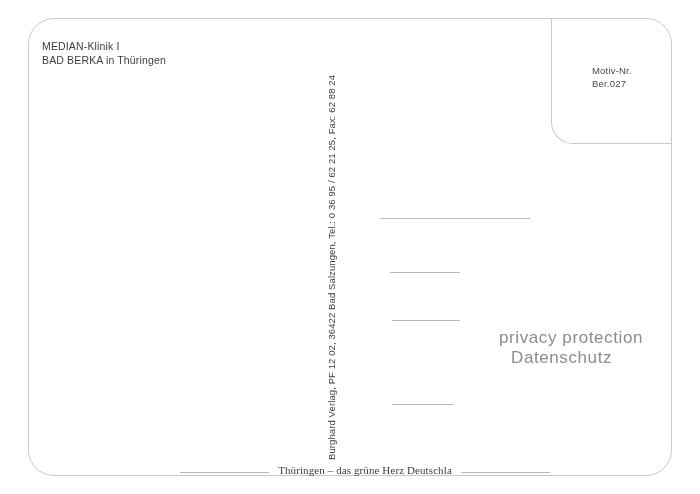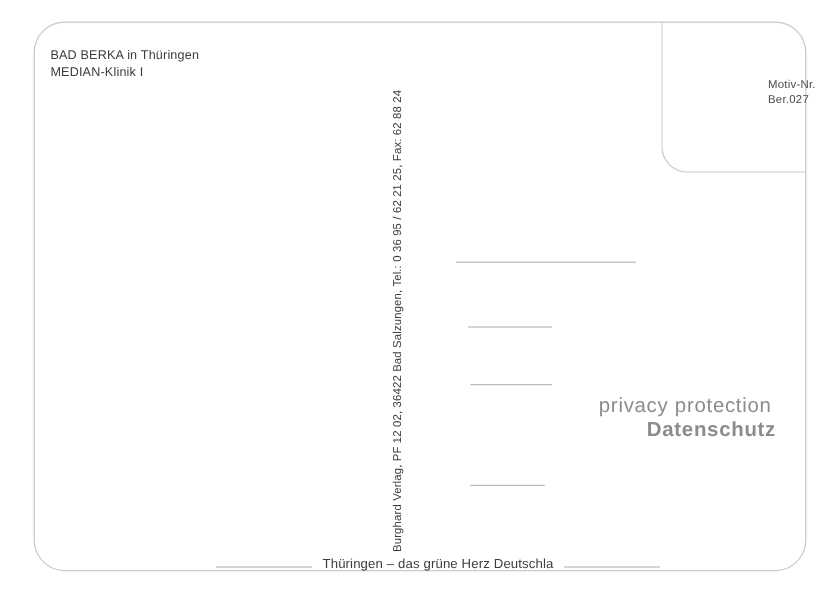--- a/index.html
+++ b/index.html
@@ -50,21 +50,20 @@
   }
 
   .stamp-text {
     position: absolute;
     left: 592px;
     top: 64px;
     font-size: 9.5px;
     line-height: 13px;
     color: #4a4a4a;
     letter-spacing: 0.2px;
-    margin-left: 48px;
   }
   .stamp-text div { white-space: nowrap; }
 
   
   .title-block {
     position: absolute;
     left: 42px;
     top: 39px;
     font-size: 10.5px;
     line-height: 14px;
@@ -113,23 +112,22 @@
     width: 200px;
     text-align: left;
     color: #8c8c8c;
     font-size: 17px;
     line-height: 22px;
     letter-spacing: 0.6px;
     white-space: nowrap;
   }
   .privacy .line2 {
     display: block;
-    margin-left: 40px;
+    margin-left: 12px;
     margin-top: -2px;
-    font-weight: bold;
   }
 
   
   .slogan-wrap {
     position: absolute;
     left: 180px;
     top: 466px;
     width: 370px;
     display: flex;
     align-items: center;
@@ -141,39 +139,40 @@
     border-top: 1px solid #b9b9b9;
   }
   .slogan-text {
     flex: 0 0 auto;
     padding: 0 9px;
     font-size: 11px;
     color: #3d3d3d;
     white-space: nowrap;
     letter-spacing: 0.1px;
     transform: translateY(-2px);
+    font-family: Liberation Serif, serif;
   }
 </style>
 </head>
 <body>
 
 <div class="postcard">
 
   <div class="card-border"></div>
 
   <div class="stamp-box"></div>
 
   <div class="stamp-text">
     <div>Motiv-Nr.</div>
     <div>Ber.027</div>
   </div>
 
   <div class="title-block">
+    <div>MEDIAN-Klinik I</div>
     <div>BAD BERKA in Thüringen</div>
-    <div>MEDIAN-Klinik I</div>
   </div>
 
   <div class="imprint">
     <span>Burghard Verlag, PF 12 02, 36422 Bad Salzungen, Tel.: 0 36 95 / 62 21 25, Fax: 62 88 24</span>
   </div>
 
   <div class="addr-line l1"></div>
   <div class="addr-line l2"></div>
   <div class="addr-line l3"></div>
   <div class="addr-line l4"></div>

